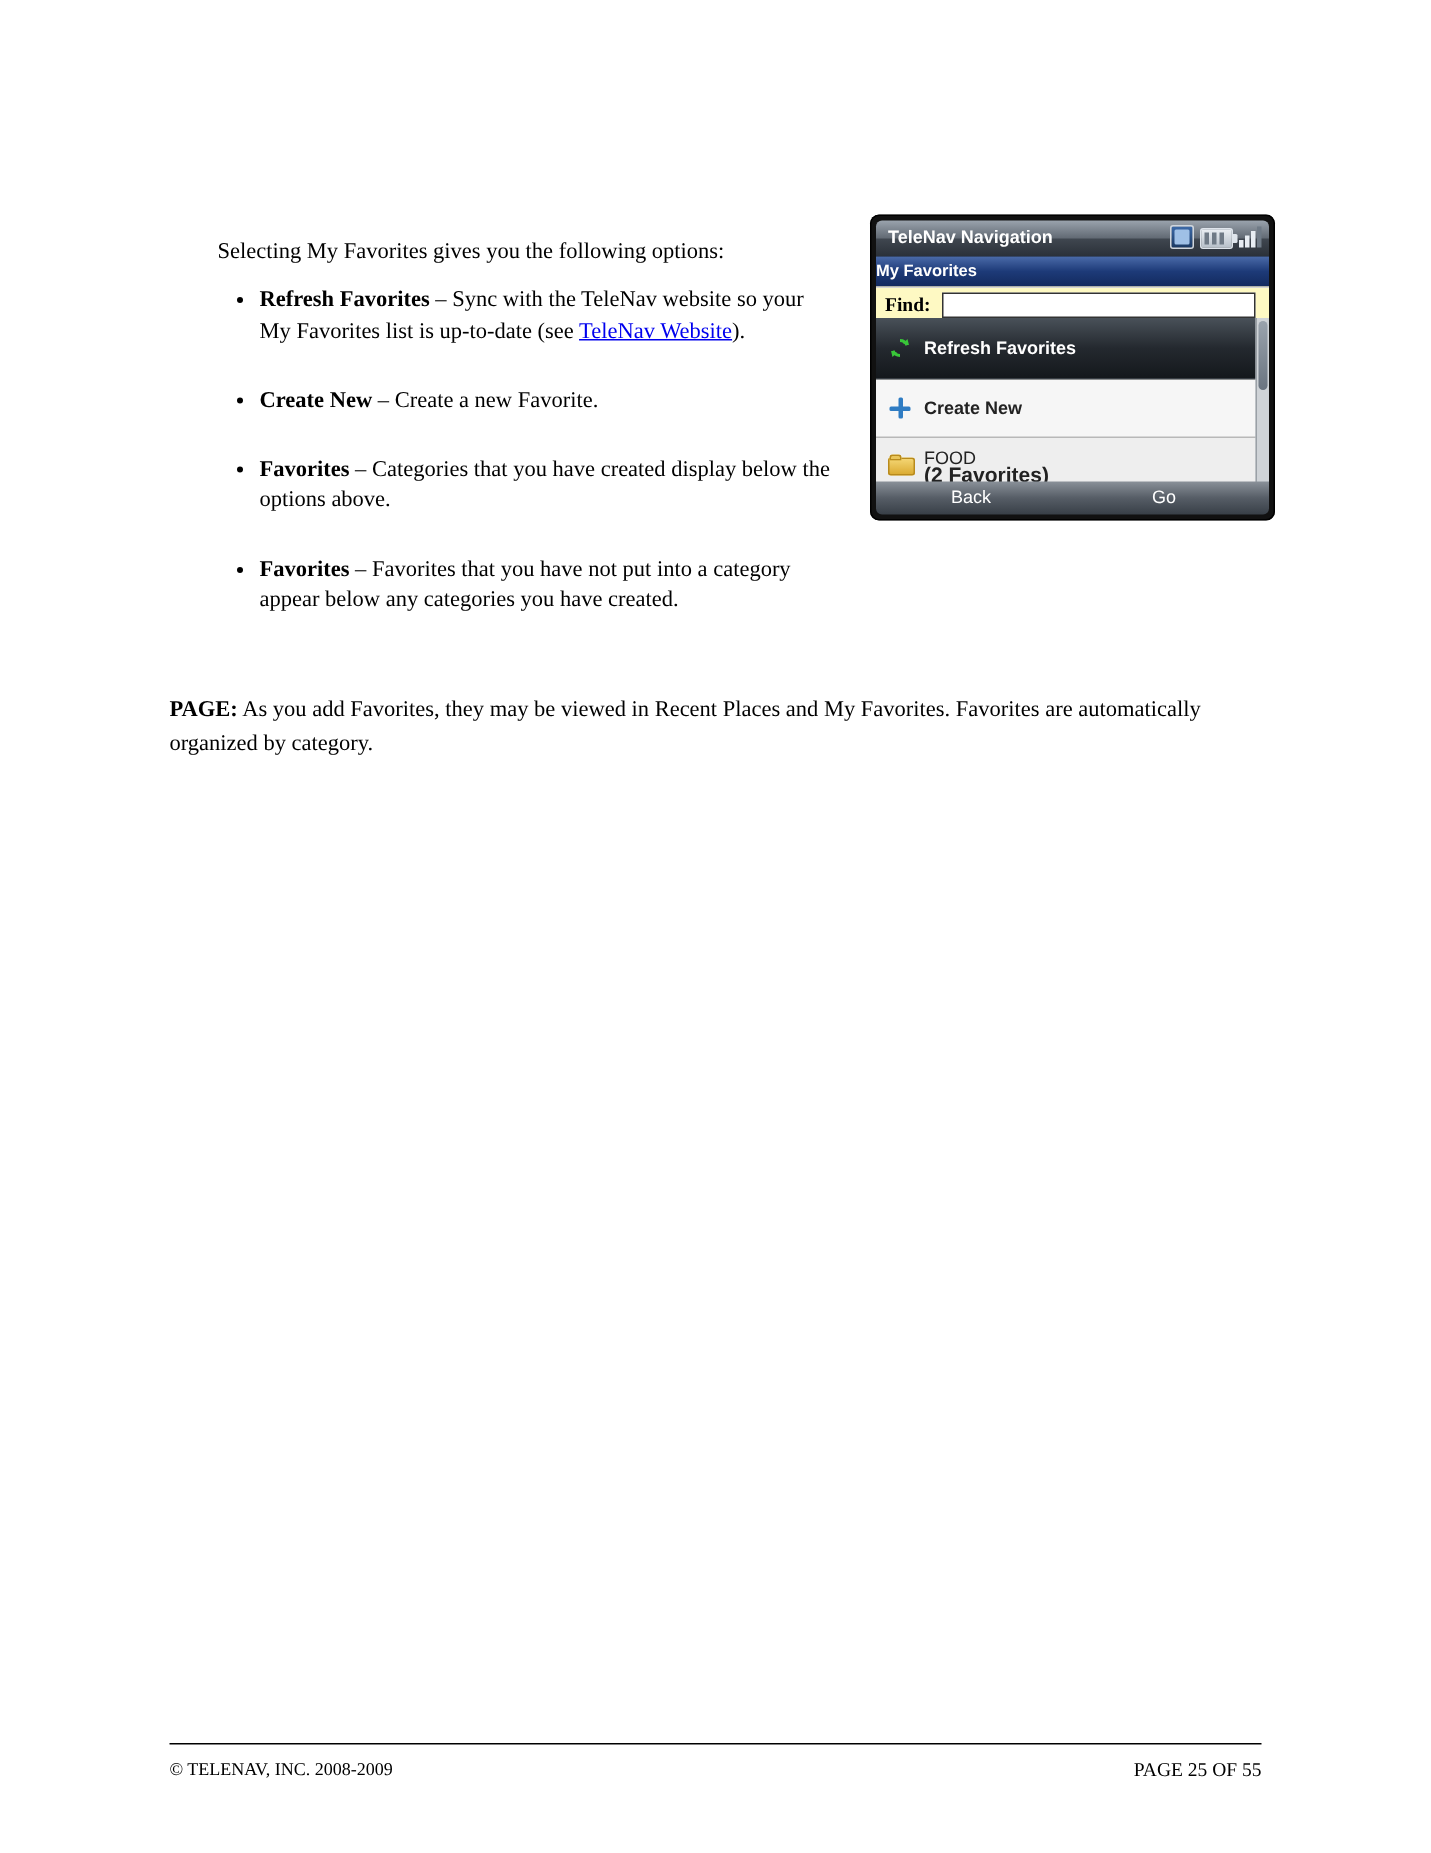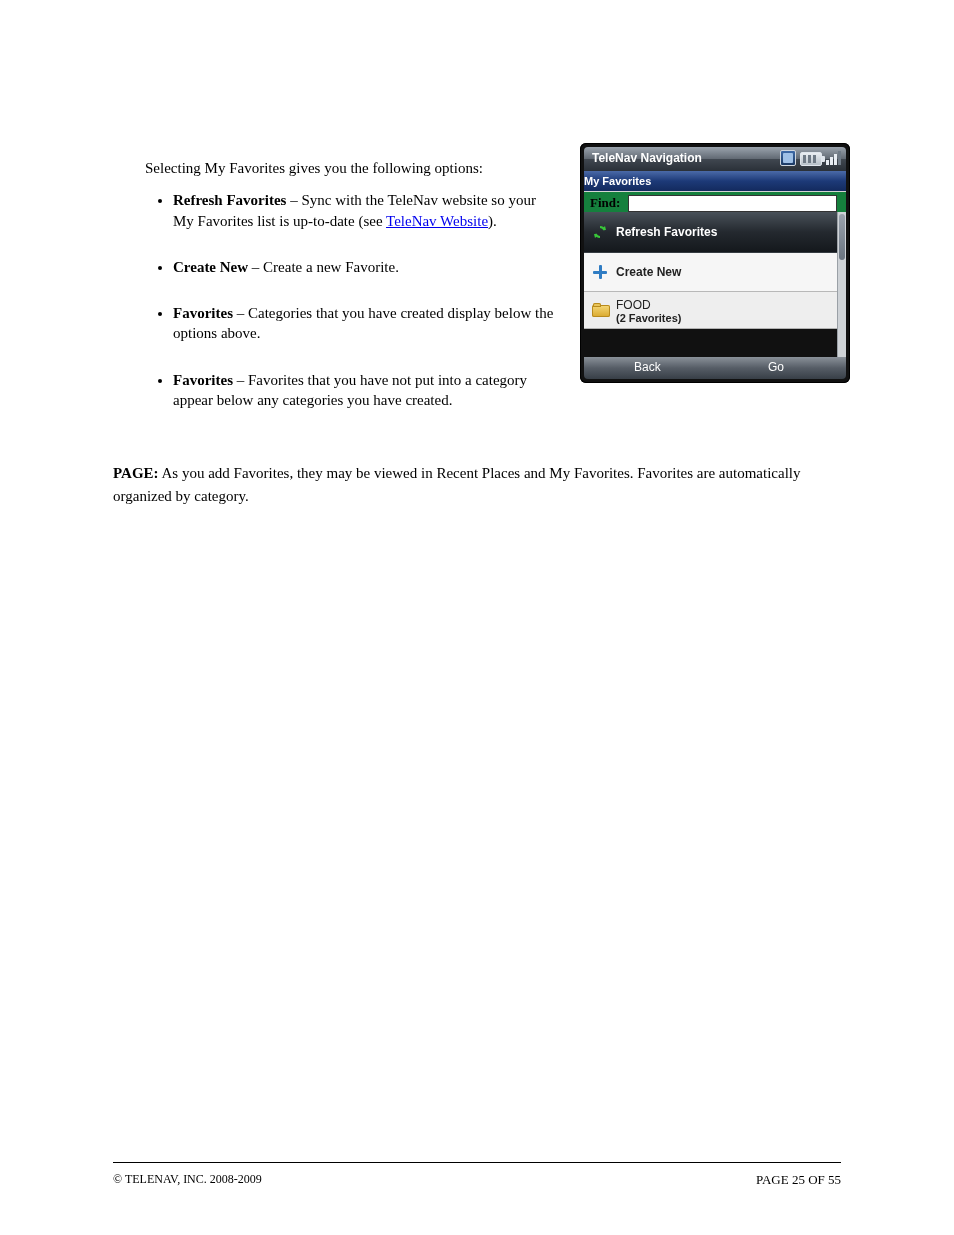--- a/index.html
+++ b/index.html
@@ -10,48 +10,48 @@
   .col-left li{margin:0 0 26px 0;padding:0;line-height:1.35}
   .col-left b{font-weight:bold}
   a.link{color:#0000ee;text-decoration:underline}
   .note{position:absolute;left:113px;top:462px;width:720px;font-size:15px;line-height:1.5}
   .note b{font-weight:bold}
   .rule{position:absolute;left:113px;top:1162px;width:728px;height:0;border-top:1px solid #000}
   .footer-left{position:absolute;left:113px;top:1172px;font-size:12px}
   .footer-right{position:absolute;right:113px;top:1172px;font-size:13px;text-align:left}
 
   
-  .shot{position:absolute;left:580px;top:143px;width:270px;height:240px;border-radius:6px;background:#111;box-shadow:0 0 0 1px #000 inset}
+  .shot{position:absolute;left:580px;top:143px;width:270px;height:204px;border-radius:6px;background:#111;box-shadow:0 0 0 1px #000 inset}
   .tb{position:absolute;left:4px;right:4px;top:4px;height:24px;border-radius:4px 4px 0 0;
       background:linear-gradient(#9aa3ad,#636b75 48%,#3f464f 52%,#2a3038);color:#fff;font-family:Verdana,Geneva,sans-serif;font-size:12px;font-weight:bold}
   .tb .title{position:absolute;left:8px;top:4px}
   .tb .icons{position:absolute;right:6px;top:3px;display:flex;gap:4px;align-items:center}
   .ico-sim{width:14px;height:14px;border:1px solid #cfd6de;border-radius:2px;position:relative;background:linear-gradient(#3d6aa8,#1b3963)}
   .ico-sim::after{content:"";position:absolute;inset:2px;background:#9fc0e6;border-radius:1px}
   .ico-batt{width:20px;height:12px;border:1px solid #dfe5ec;border-radius:2px;position:relative;margin-top:1px;background:linear-gradient(#eaeef3,#b7c0c9)}
   .ico-batt::before{content:"";position:absolute;left:2px;top:2px;bottom:2px;width:3px;background:#6f7a86;box-shadow:5px 0 0 #6f7a86,10px 0 0 #6f7a86}
   .ico-batt::after{content:"";position:absolute;right:-4px;top:3px;width:3px;height:6px;background:#dfe5ec;border-radius:0 1px 1px 0}
   .ico-sig{width:14px;height:14px;position:relative}
   .ico-sig span{position:absolute;bottom:0;width:3px;background:#e8edf3}
   .ico-sig .b1{left:0;height:5px}.ico-sig .b2{left:4px;height:8px}.ico-sig .b3{left:8px;height:11px}.ico-sig .b4{left:12px;height:14px;background:#6f7a86}
 
   .blue{position:absolute;left:4px;right:4px;top:28px;height:20px;background:linear-gradient(#4a6aa8,#1d3a78 50%,#132a5e);color:#fff;font-family:Verdana,Geneva,sans-serif;font-size:11px;font-weight:bold;text-align:left;line-height:20px}
-  .find{position:absolute;left:4px;right:4px;top:48px;height:21px;background:#15803d;border-top:1px solid #d5d5d5;border-bottom:1px solid #c5c5c5;font-family:"Times New Roman",Times,serif}
+  .find{position:absolute;left:4px;right:4px;top:48px;height:21px;background:#fef9c3;border-top:1px solid #d5d5d5;border-bottom:1px solid #c5c5c5;font-family:"Times New Roman",Times,serif}
   .find label{position:absolute;left:6px;top:3px;font-size:13px;font-weight:bold}
   .find .box{position:absolute;left:44px;right:9px;top:3px;height:15px;border:1px solid #333;background:#fff}
 
   .list{position:absolute;left:4px;right:4px;top:69px;bottom:24px;overflow:hidden;font-family:Verdana,Geneva,sans-serif}
   .list .row{position:relative;border-bottom:1px solid rgba(0,0,0,0.25);font-size:12px}
   .row.refresh{height:40px;background:linear-gradient(#495159,#24292f 50%,#14181c);color:#fff;font-weight:bold}
   .row .icon{position:absolute;left:8px;top:50%;transform:translateY(-50%)}
   .row .txt{position:absolute;left:32px;top:50%;transform:translateY(-50%)}
   .row.create{height:38px;background:#f6f6f6;color:#222;font-weight:bold}
   .row.folder{height:36px;background:#eeeeee;color:#222}
   .row.folder .txt{top:6px;transform:none;font-weight:normal}
-  .row.folder .sub{position:absolute;left:32px;bottom:4px;font-size:11px;font-weight:bold;color:#222}
+  .row.folder .sub{position:absolute;left:32px;bottom:4px;font-size:14px;font-weight:bold;color:#222}
   .scrollbar{position:absolute;right:0;top:0;bottom:0;width:8px;background:#cfd3d7;border-left:1px solid #9aa0a6}
   .thumb{position:absolute;right:1px;top:2px;width:6px;height:46px;background:linear-gradient(#9aa3ad,#6a7480);border-radius:3px}
 
   .softkeys{position:absolute;left:4px;right:4px;bottom:4px;height:22px;border-radius:0 0 4px 4px;background:linear-gradient(#8a9199,#565d66 50%,#383f47);color:#fff;font-family:Verdana,Geneva,sans-serif;font-size:12px}
   .softkeys .l{position:absolute;left:50px;top:3px}
   .softkeys .r{position:absolute;right:62px;top:3px}
 
   .icn-refresh{width:16px;height:16px}
   .icn-refresh svg{display:block}
   .icn-plus{width:16px;height:16px;color:#2f7cc3}

